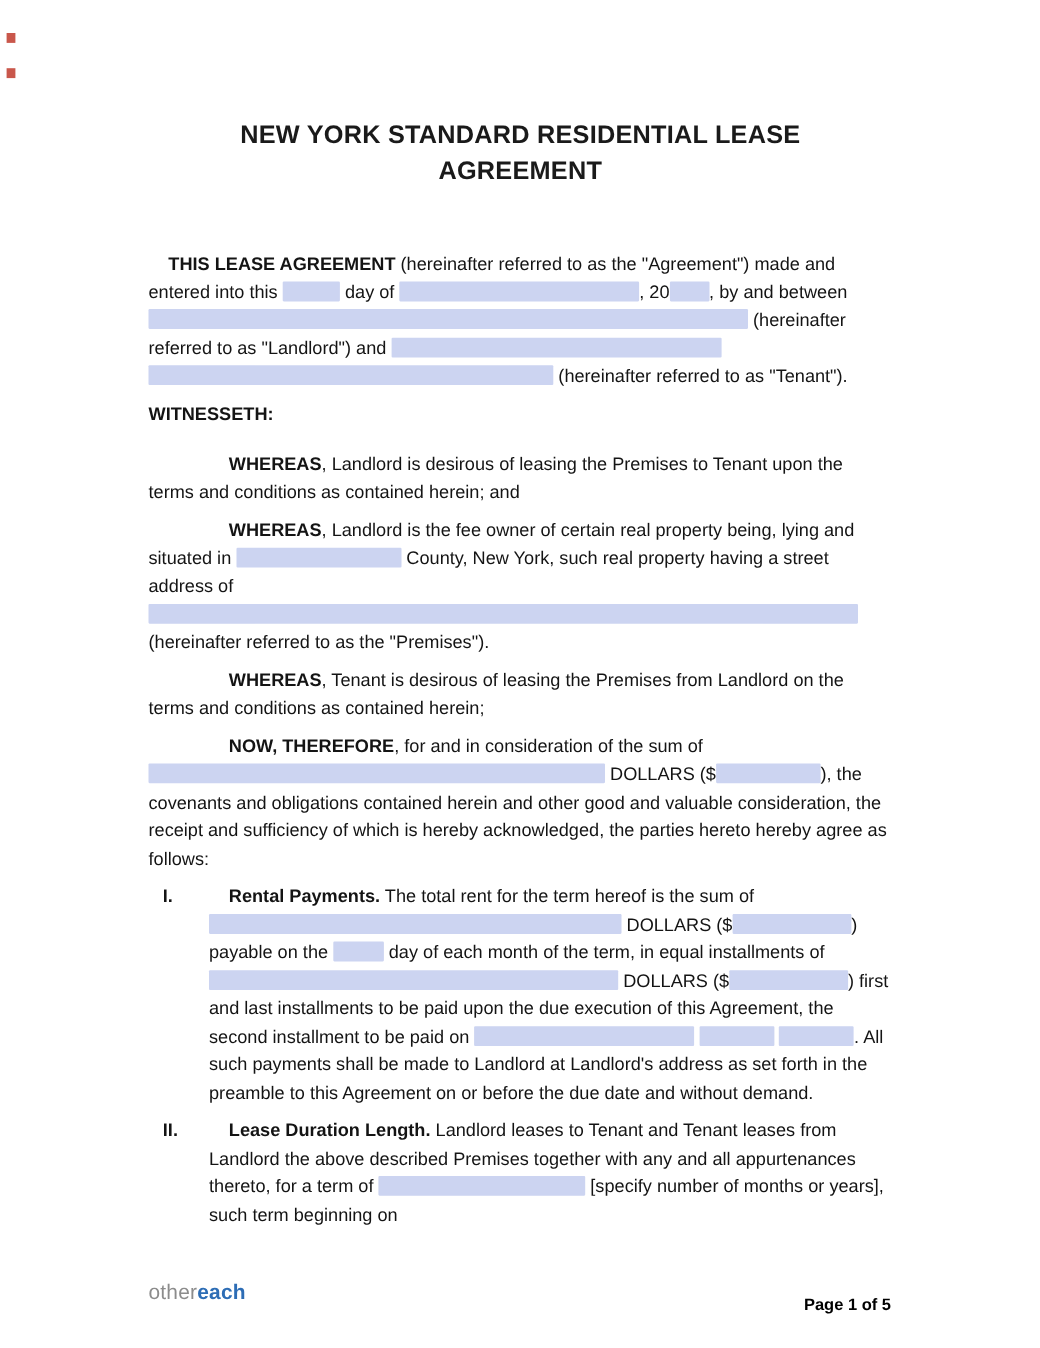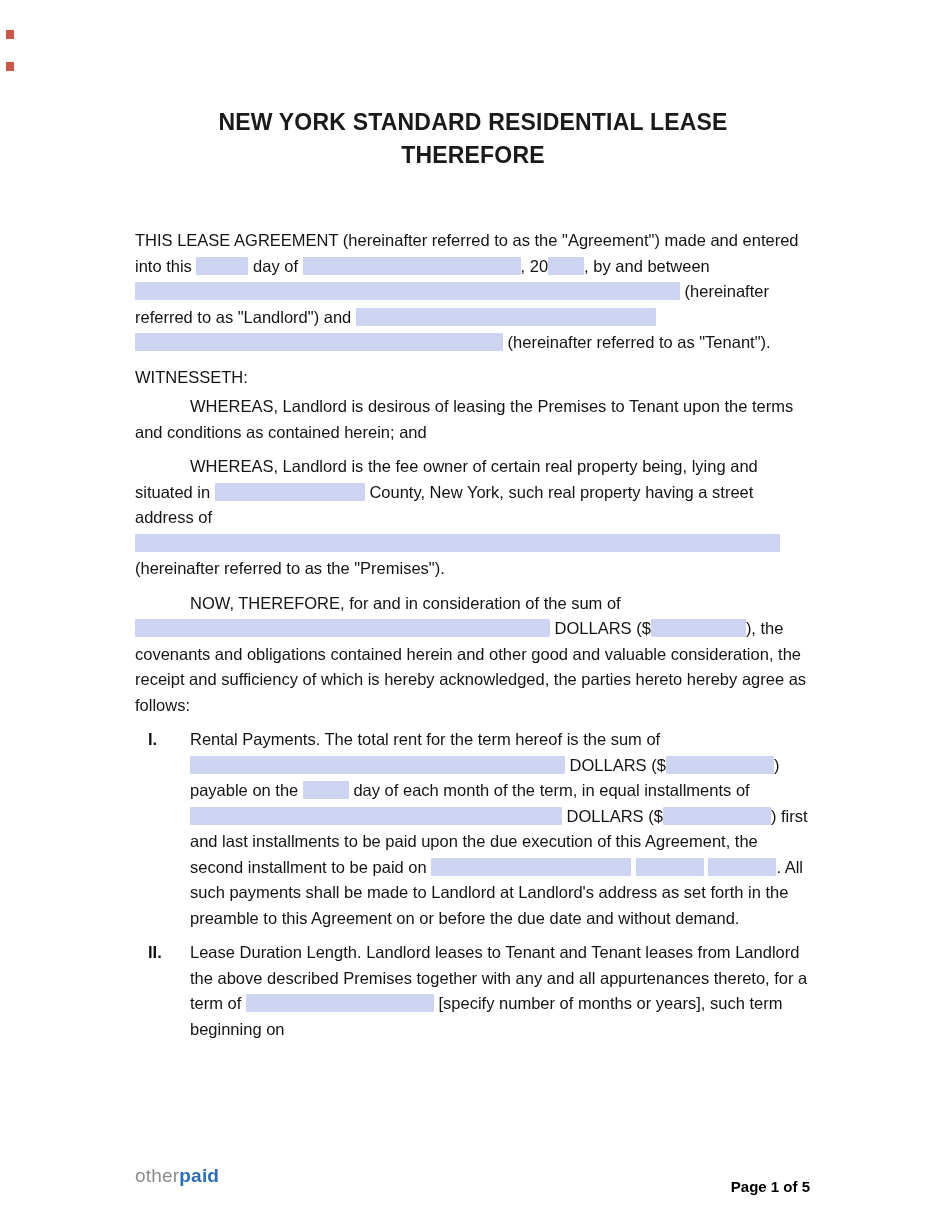--- a/index.html
+++ b/index.html
@@ -20,22 +20,22 @@
     font-size:23px;line-height:33px;
     font-weight:bold;text-align:center;letter-spacing:.2px;
     color:#1a1a1a;
   }
   .para{
     margin:0 0 9px 0;
     font-size:16.5px;line-height:25.5px;
     color:#141414;
   }
   .para.indent{text-indent:55px;}
-  .para.heading{font-weight:normal;margin-bottom:4px;}
-  .bold{font-weight:normal;}
+  .para.heading{font-weight:bold;margin-bottom:20px;}
+  .bold{font-weight:bold;margin-left:18px;}
   .field{
     display:inline-block;
     height:18px;
     background:var(--field,#ccd4f1);
     vertical-align:-3px;
     border-radius:1px;
   }
   .list-item{
     position:relative;
     margin:0 0 9px 0;
@@ -62,32 +62,33 @@
 <body>
 
 <div class="page">
 
   <div class="edge-mark m1"></div>
   <div class="edge-mark m2"></div>
 
   <div class="content">
     <h1 class="doc-title">
       <span>NEW YORK STANDARD RESIDENTIAL LEASE</span><br>
-      <span>THEREFORE</span>
+      <span>AGREEMENT</span>
     </h1>
     <div>
         <p class="para"><span class="bold">THIS LEASE AGREEMENT</span><span> (hereinafter referred to as the "Agreement") made and entered into this </span><span class="field" style="width: 52px;"></span><span> day of </span><span class="field" style="width: 218px;"></span><span>, 20</span><span class="field" style="width: 36px;"></span><span>, by and between </span><span class="field" style="width: 545px;"></span><span> (hereinafter referred to as "Landlord") and </span><span class="field" style="width: 300px;"></span><span> </span><span class="field" style="width: 368px;"></span><span> (hereinafter referred to as "Tenant").</span></p>
         <p class="para heading">WITNESSETH:</p>
         <p class="para indent"><span class="bold">WHEREAS</span><span>, Landlord is desirous of leasing the Premises to Tenant upon the terms and conditions as contained herein; and</span></p>
         <p class="para indent"><span class="bold">WHEREAS</span><span>, Landlord is the fee owner of certain real property being, lying and situated in </span><span class="field" style="width: 150px;"></span><span> County, New York, such real property having a street address of </span><span class="field" style="width: 645px;"></span><span> (hereinafter referred to as the "Premises").</span></p>
+        <p class="para indent"><span class="bold">WHEREAS</span><span>, Tenant is desirous of leasing the Premises from Landlord on the terms and conditions as contained herein;</span></p>
         <p class="para indent"><span class="bold">NOW, THEREFORE</span><span>, for and in consideration of the sum of </span><span class="field" style="width: 415px;"></span><span> DOLLARS ($</span><span class="field" style="width: 95px;"></span><span>), the covenants and obligations contained herein and other good and valuable consideration, the receipt and sufficiency of which is hereby acknowledged, the parties hereto hereby agree as follows:</span></p>
         <div class="list-item"><span class="marker">I.</span><span class="bold">Rental Payments.</span><span>  The total rent for the term hereof is the sum of </span><span class="field" style="width: 375px;"></span><span> DOLLARS ($</span><span class="field" style="width: 108px;"></span><span>) payable on the </span><span class="field" style="width: 46px;"></span><span> day of each month of the term, in equal installments of </span><span class="field" style="width: 372px;"></span><span> DOLLARS ($</span><span class="field" style="width: 108px;"></span><span>) first and last installments to be paid upon the due execution of this Agreement, the second installment to be paid on </span><span class="field" style="width: 200px;"></span><span> </span><span class="field" style="width: 68px;"></span><span> </span><span class="field" style="width: 68px;"></span><span>.  All such payments shall be made to Landlord at Landlord's address as set forth in the preamble to this Agreement on or before the due date and without demand.</span></div>
         <div class="list-item"><span class="marker">II.</span><span class="bold">Lease Duration Length.</span><span>  Landlord leases to Tenant and Tenant leases from Landlord the above described Premises together with any and all appurtenances thereto, for a term of </span><span class="field" style="width: 188px;"></span><span> [specify number of months or years], such term beginning on</span></div>
       </div>
   </div>
 
   <div class="footer-brand">
-    <span class="free">other</span><span class="forms">paid</span>
+    <span class="free">other</span><span class="forms">each</span>
   </div>
 
   <div class="page-number">Page 1 of 5</div>
 
 </div>
 
 </body></html>

